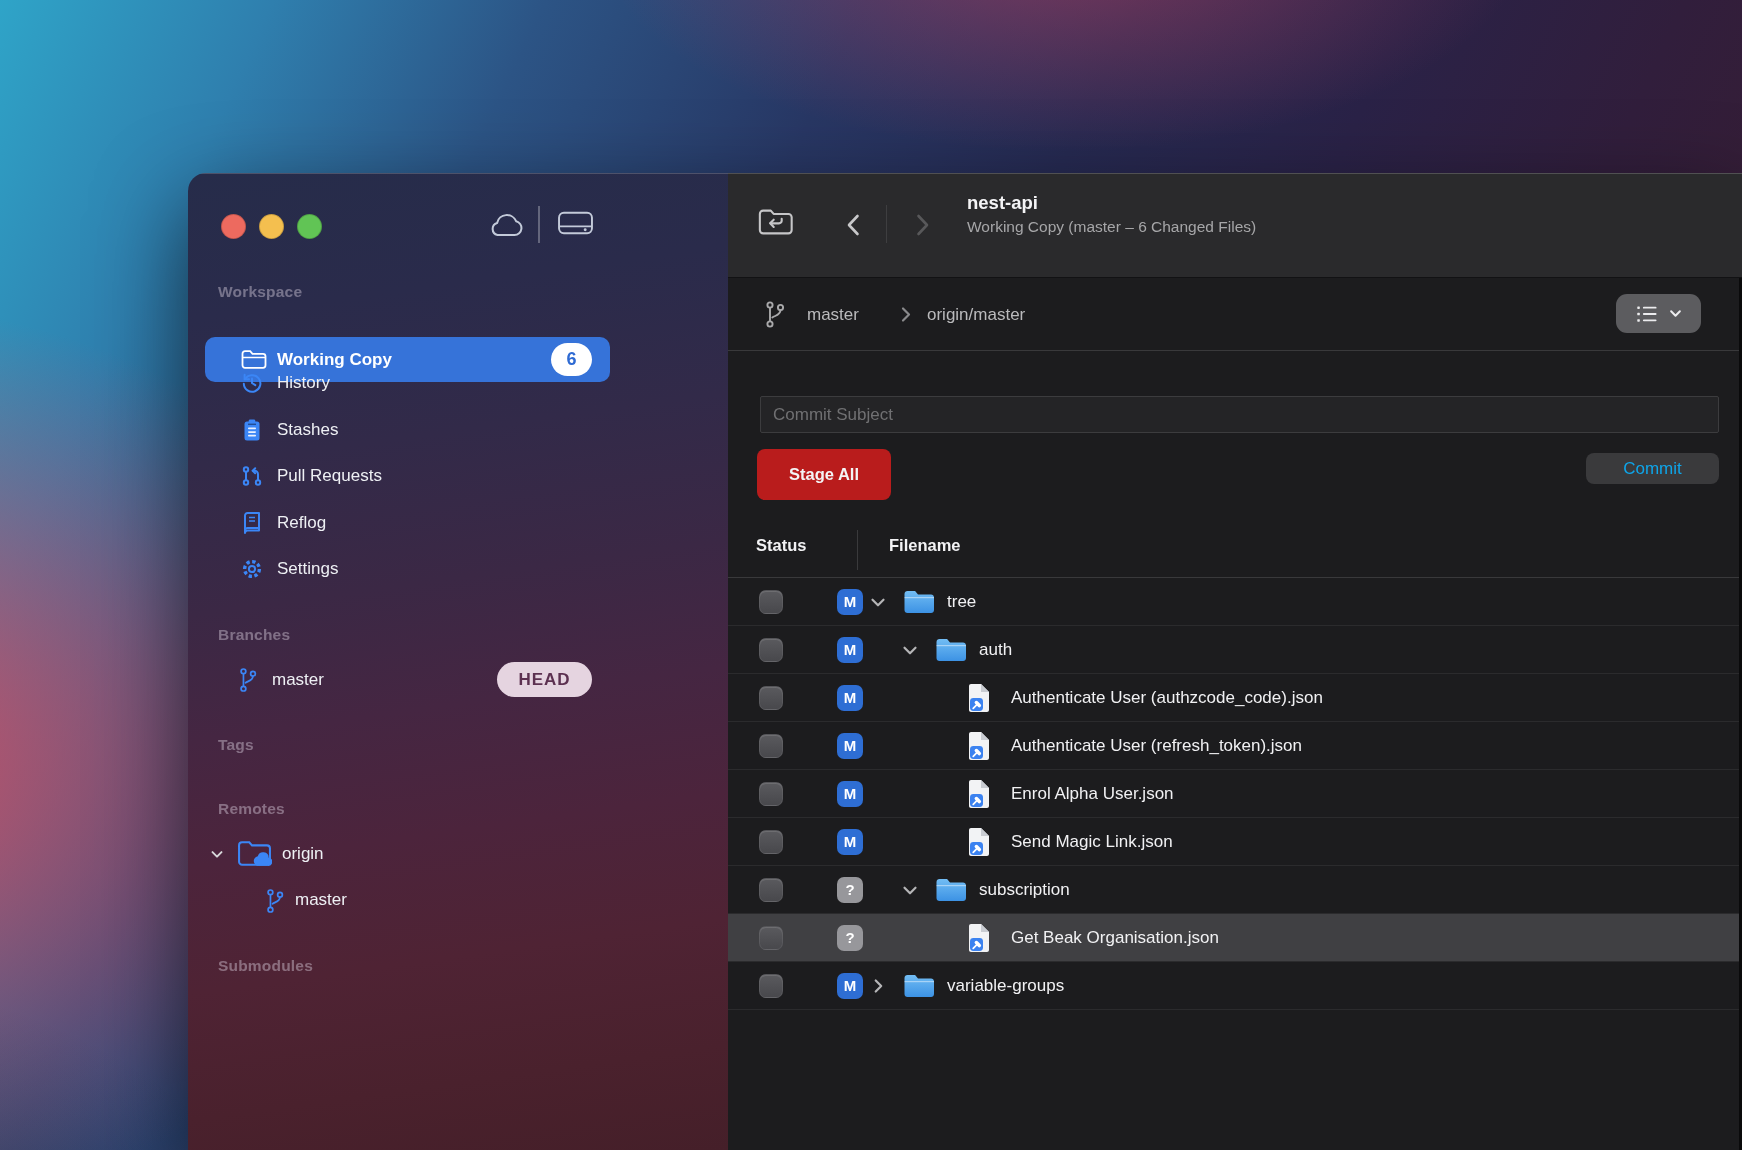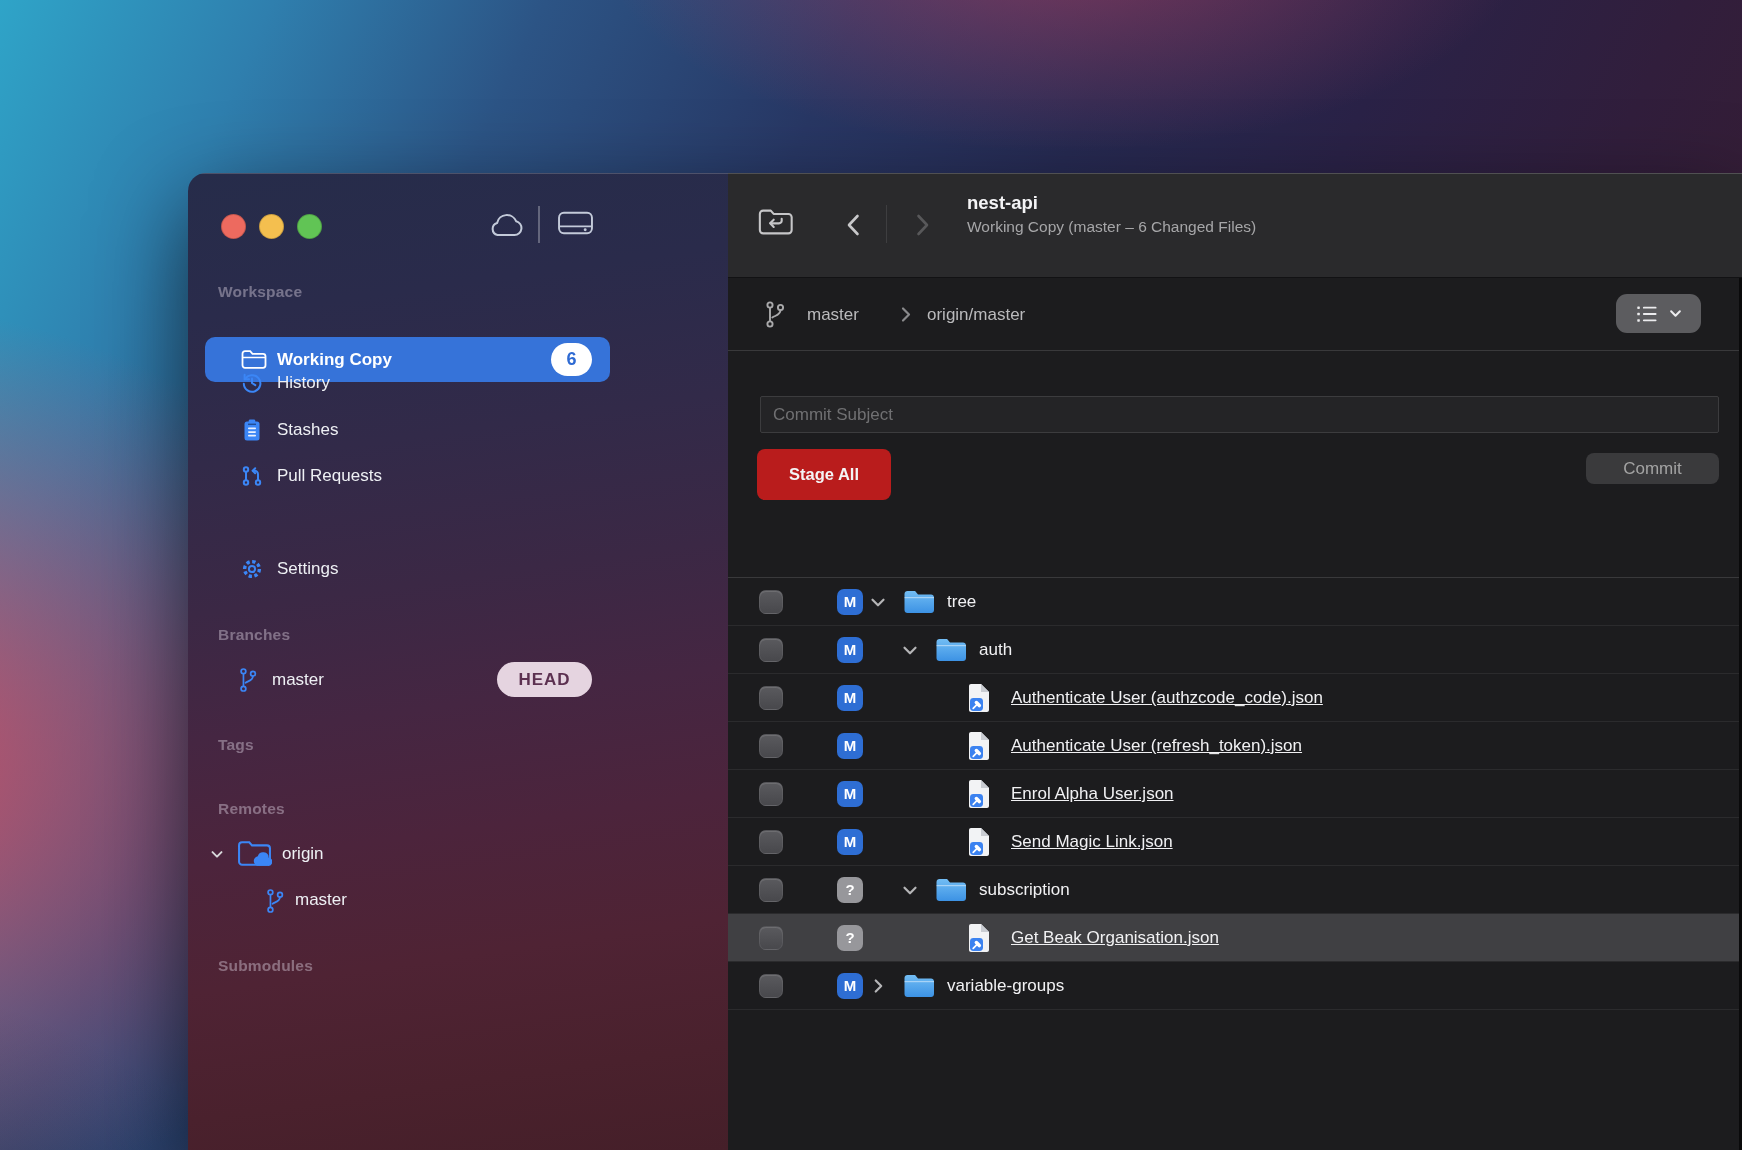--- a/index.html
+++ b/index.html
@@ -56,41 +56,41 @@
   .crumb-chev{position:absolute;left:170px;top:26px;width:16px;height:21px;color:#8a8a8c;}
   .viewbtn{position:absolute;right:38px;top:16px;width:85px;height:39px;border-radius:11px;background:#5c5c5f;
     display:flex;align-items:center;justify-content:center;gap:9px;}
   .commit-input{position:absolute;left:32px;top:118px;width:959px;height:37px;box-sizing:border-box;
     background:#242426;border:1px solid #3c3c3e;border-radius:2px;color:#d6d6d8;font-size:17px;padding:8px 12px;
     font-family:"Liberation Sans",sans-serif;outline:none;}
   .commit-input::placeholder{color:#707072;}
   .btn-stage{position:absolute;left:29px;top:171px;width:134px;height:51px;border-radius:8px;background:#b91c1c;
     border:none;color:#f4f4f5;font-size:16.5px;font-weight:600;font-family:"Liberation Sans",sans-serif;}
   .btn-commit{position:absolute;right:20px;top:175px;width:133px;height:31px;border-radius:8px;background:#3a3a3c;
-    border:none;color:#a3a3a3;font-size:17px;font-family:"Liberation Sans",sans-serif;}
+    border:none;color:#0ea5e9;font-size:17px;font-family:"Liberation Sans",sans-serif;}
   .thead{position:absolute;top:258px;left:0;width:100%;height:34px;}
   .th{position:absolute;font-size:16.5px;font-weight:700;color:#f2f2f4;}
   .th-sep{position:absolute;left:129px;top:-6px;width:1px;height:40px;background:#3a3a3c;}
   .rows{position:absolute;top:299px;left:0;right:0;bottom:0;border-top:1px solid #39393b;}
   .trow{position:relative;height:48px;border-bottom:1px solid #2b2b2d;box-sizing:border-box;}
   .trow.sel{background:#404043;}
   .cb{position:absolute;left:31px;top:12px;width:24px;height:24px;border-radius:7px;
     background:linear-gradient(180deg,#5a5a5e,#48484c);border:1px solid rgba(255,255,255,.07);
     box-shadow:inset 0 1px 0 rgba(255,255,255,.12);box-sizing:border-box;}
   .badge{position:absolute;left:109px;top:11px;width:26px;height:26px;border-radius:7px;
     color:#fff;font-size:15px;font-weight:700;text-align:center;line-height:26px;}
   .badge.m{background:#2e6ed4;}
   .badge.q{background:#97979b;}
   .chev{position:absolute;top:13px;width:22px;height:22px;color:#b5b5b7;}
   .chev.rot{transform:rotate(-90deg);}
   .lvl0 .chev{left:139px;}.lvl1 .chev{left:171px;}
   .ficon{position:absolute;top:11px;}
   .lvl0 .ficon{left:175px;}.lvl1 .ficon{left:207px;}.lvl2 .ficon{left:239px;top:9px;}
   .flabel{position:absolute;top:0;line-height:47px;font-size:17px;color:#f1f1f3;white-space:nowrap;}
-  .lvl0 .flabel{left:219px;}.lvl1 .flabel{left:251px;}.lvl2 .flabel{left:283px;text-decoration:underline;}
+  .lvl0 .flabel{left:219px;}.lvl1 .flabel{left:251px;}.lvl2 .flabel{left:283px;}
 
   
   .rpanel{flex:1;min-width:0;border-left:5px solid #0a0a0b;background:#1c1c1e;display:flex;flex-direction:column;overflow:hidden;padding-left:28px;}
   .rp-head{position:relative;height:73px;flex:none;border-bottom:1px solid #323234;}
   .rp-meta{position:relative;height:108px;flex:none;border-bottom:1px solid #323234;overflow:hidden;}
   .rp-new{position:absolute;left:34px;top:20px;font-size:16.5px;color:#d0d0d2;white-space:nowrap;}
   .rp-count{position:absolute;left:36px;top:58px;font-family:"DejaVu Sans Mono",monospace;font-size:15.5px;color:#b8b8ba;white-space:nowrap;}
   .rp-hunk{position:relative;height:60px;flex:none;border-bottom:1px solid #2e2e30;overflow:hidden;}
   .rp-hunk span{position:absolute;left:36px;top:20px;font-family:"DejaVu Sans Mono",monospace;font-size:15.5px;color:#a5a5a7;white-space:nowrap;}
   .rp-diff{flex:1;display:flex;min-height:0;}
@@ -176,20 +176,30 @@
           <svg width="24" height="24" viewBox="0 0 24 24" fill="none" stroke="#3b86f6" stroke-width="2" stroke-linecap="round">
               <circle cx="6" cy="5.5" r="2.2"></circle>
               <circle cx="6" cy="18.5" r="2.2"></circle>
               <circle cx="18" cy="18.5" r="2.2"></circle>
               <path d="M6 7.7v8.6"></path>
               <path d="M18 16.3v-6a3.5 3.5 0 0 0-3.5-3.5h-1.6"></path>
               <path d="M15.2 4.3 12.7 6.8l2.5 2.5"></path>
             </svg>
         </span>
         <span class="lb">Pull Requests</span>
+      </div>
+      <div class="sb-row" style="top:328px">
+        <span class="ic">
+          <svg width="24" height="24" viewBox="0 0 24 24" fill="none" stroke="#3b86f6" stroke-width="2">
+              <path d="M5 4.5A2.5 2.5 0 0 1 7.5 2H19v17.5H7.5A2.5 2.5 0 0 0 5 22z" stroke-linejoin="round"></path>
+              <path d="M5 19.5A2.5 2.5 0 0 1 7.5 17H19"></path>
+              <path d="M9 6.5h6M9 10h6" stroke-width="1.6"></path>
+            </svg>
+        </span>
+        <span class="lb">Reflog</span>
       </div>
       <div class="sb-row" style="top:374px">
         <span class="ic">
           <svg width="24" height="24" viewBox="0 0 24 24" fill="none" stroke="#3b86f6">
               <circle cx="12" cy="12" r="3.1" stroke-width="2"></circle>
               <circle cx="12" cy="12" r="7.4" stroke-width="3.4" stroke-dasharray="3.3 2.5"></circle>
             </svg>
         </span>
         <span class="lb">Settings</span>
       </div>
@@ -297,20 +307,25 @@
               <svg width="15" height="15" viewBox="0 0 24 24" fill="none" stroke="#ececee" stroke-width="3.2" stroke-linecap="round" stroke-linejoin="round">
                   <path d="M5 8.5l7 7 7-7"></path>
                 </svg>
             </span>
           </div>
 
           <input class="commit-input" type="text" placeholder="Commit Subject" style="">
           <button class="btn-stage">Stage All</button>
           <button class="btn-commit">Commit</button>
 
+          <div class="thead">
+            <span class="th" style="left:28px">Status</span>
+            <span class="th-sep"></span>
+            <span class="th" style="left:161px">Filename</span>
+          </div>
 
           <div class="rows">
               <div class="trow lvl0">
     <span class="cb"></span>
     <span class="badge m">M</span>
     <span class="chev">
       <svg width="22" height="22" viewBox="0 0 24 24" fill="none" stroke="currentColor" stroke-width="2.4" stroke-linecap="round" stroke-linejoin="round">
                     <path d="M6 9.5l6 6 6-6"></path>
                   </svg>
     </span>

